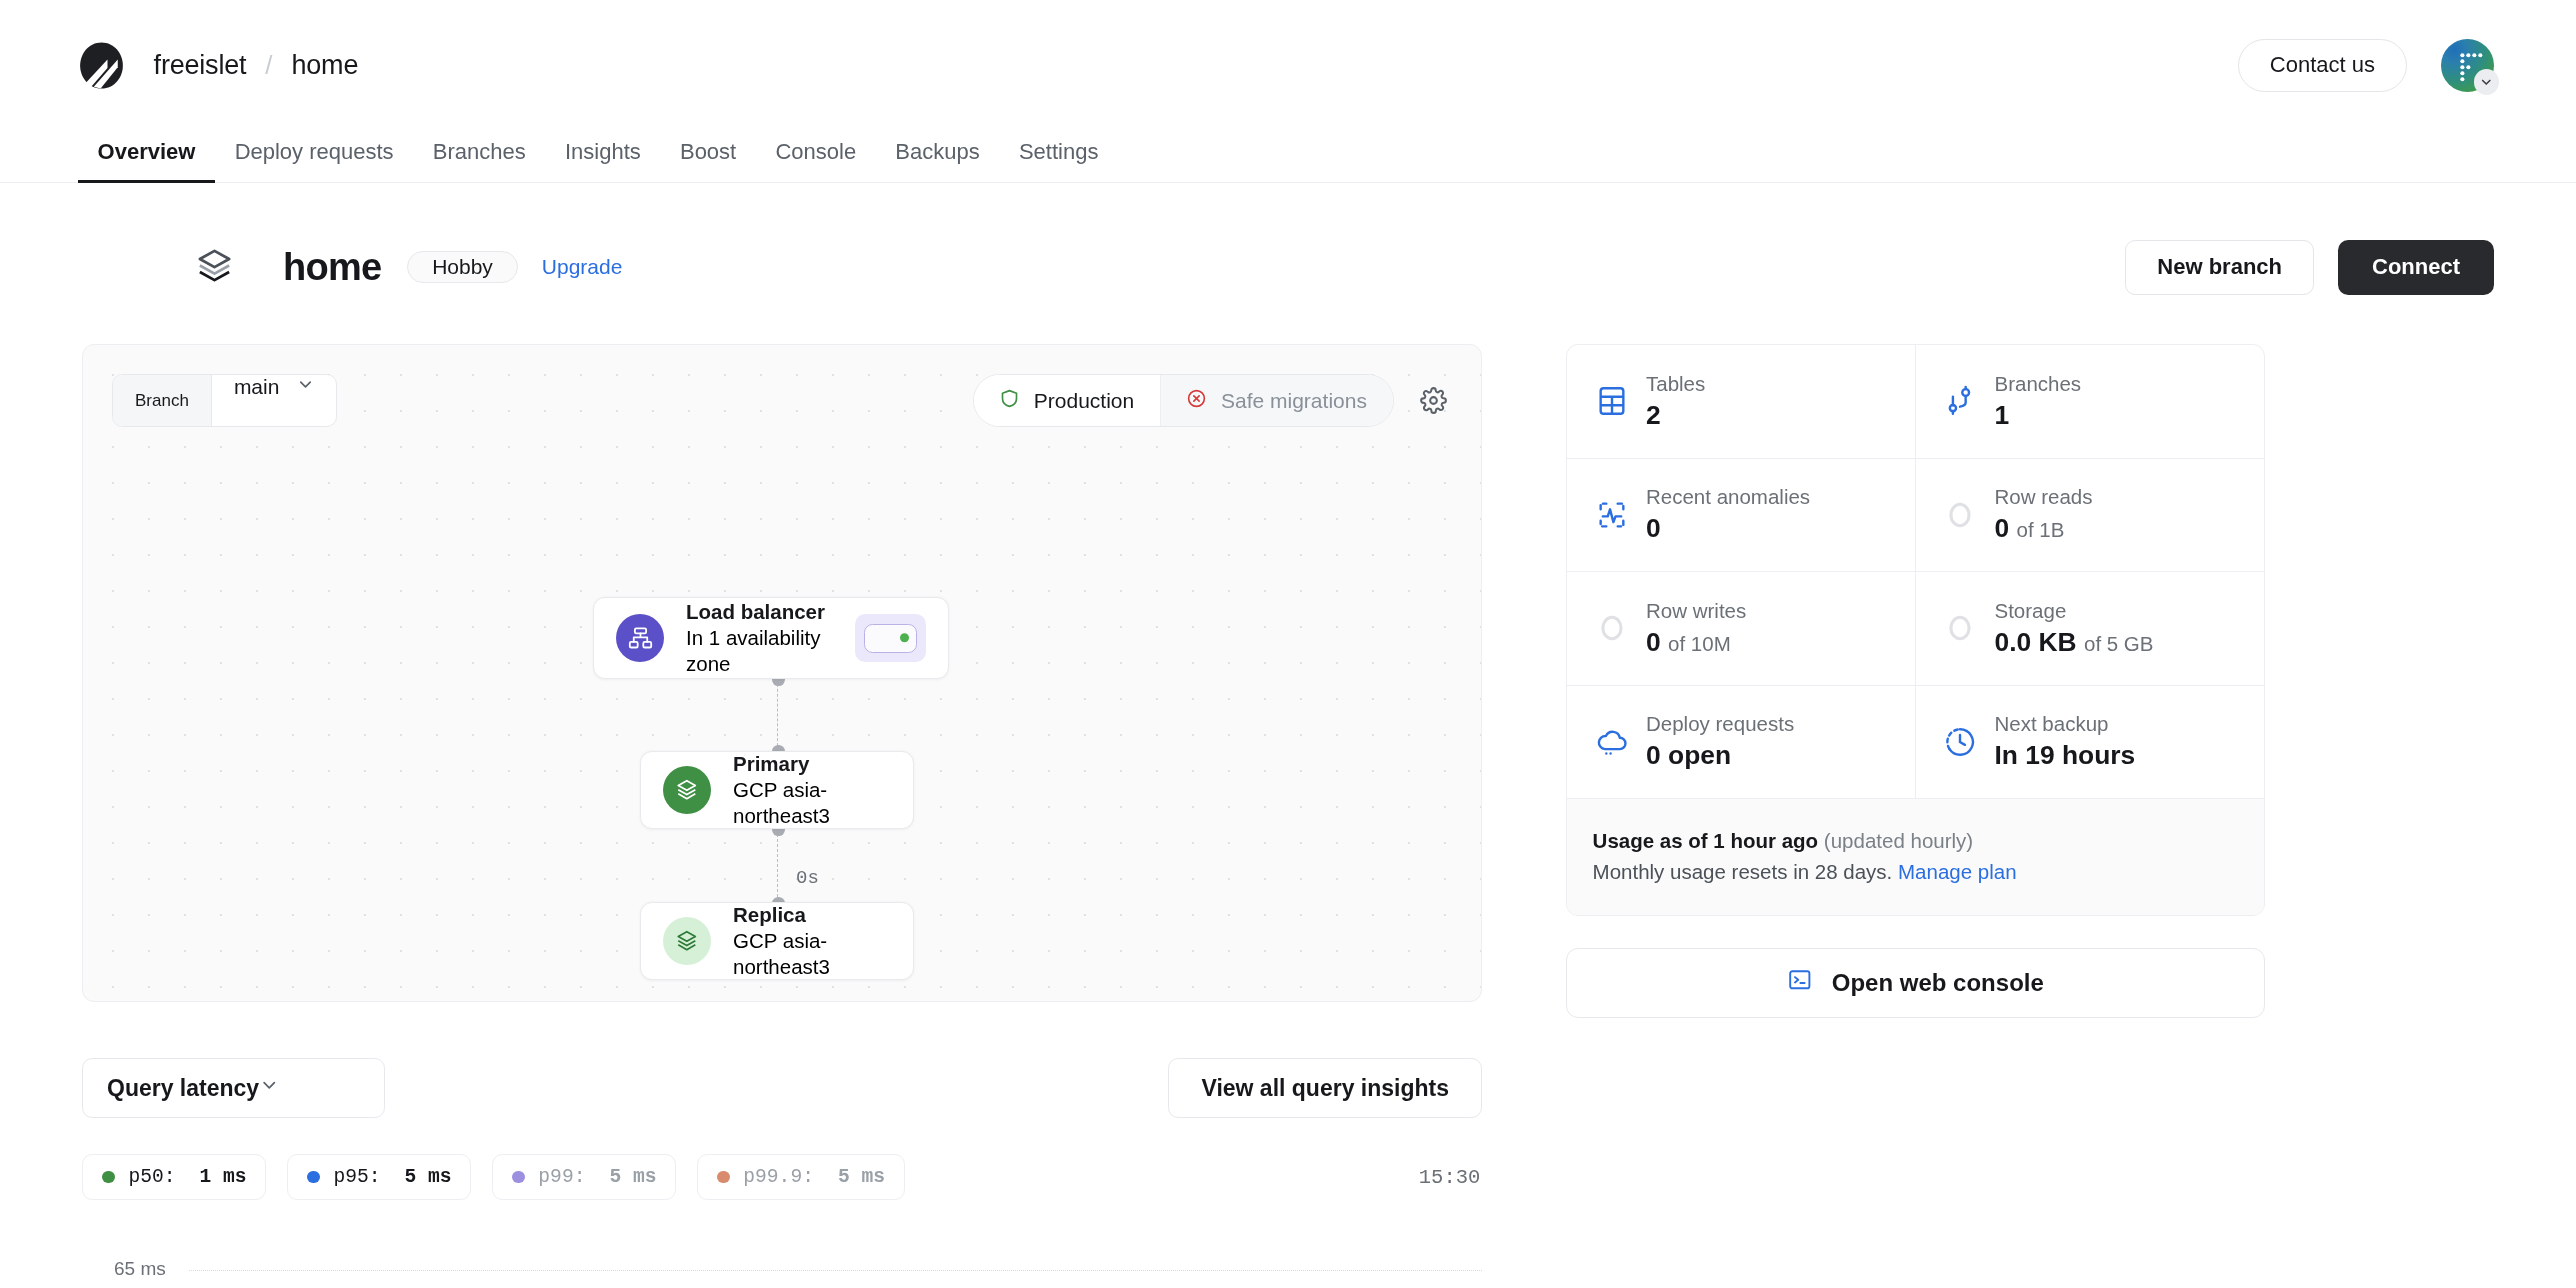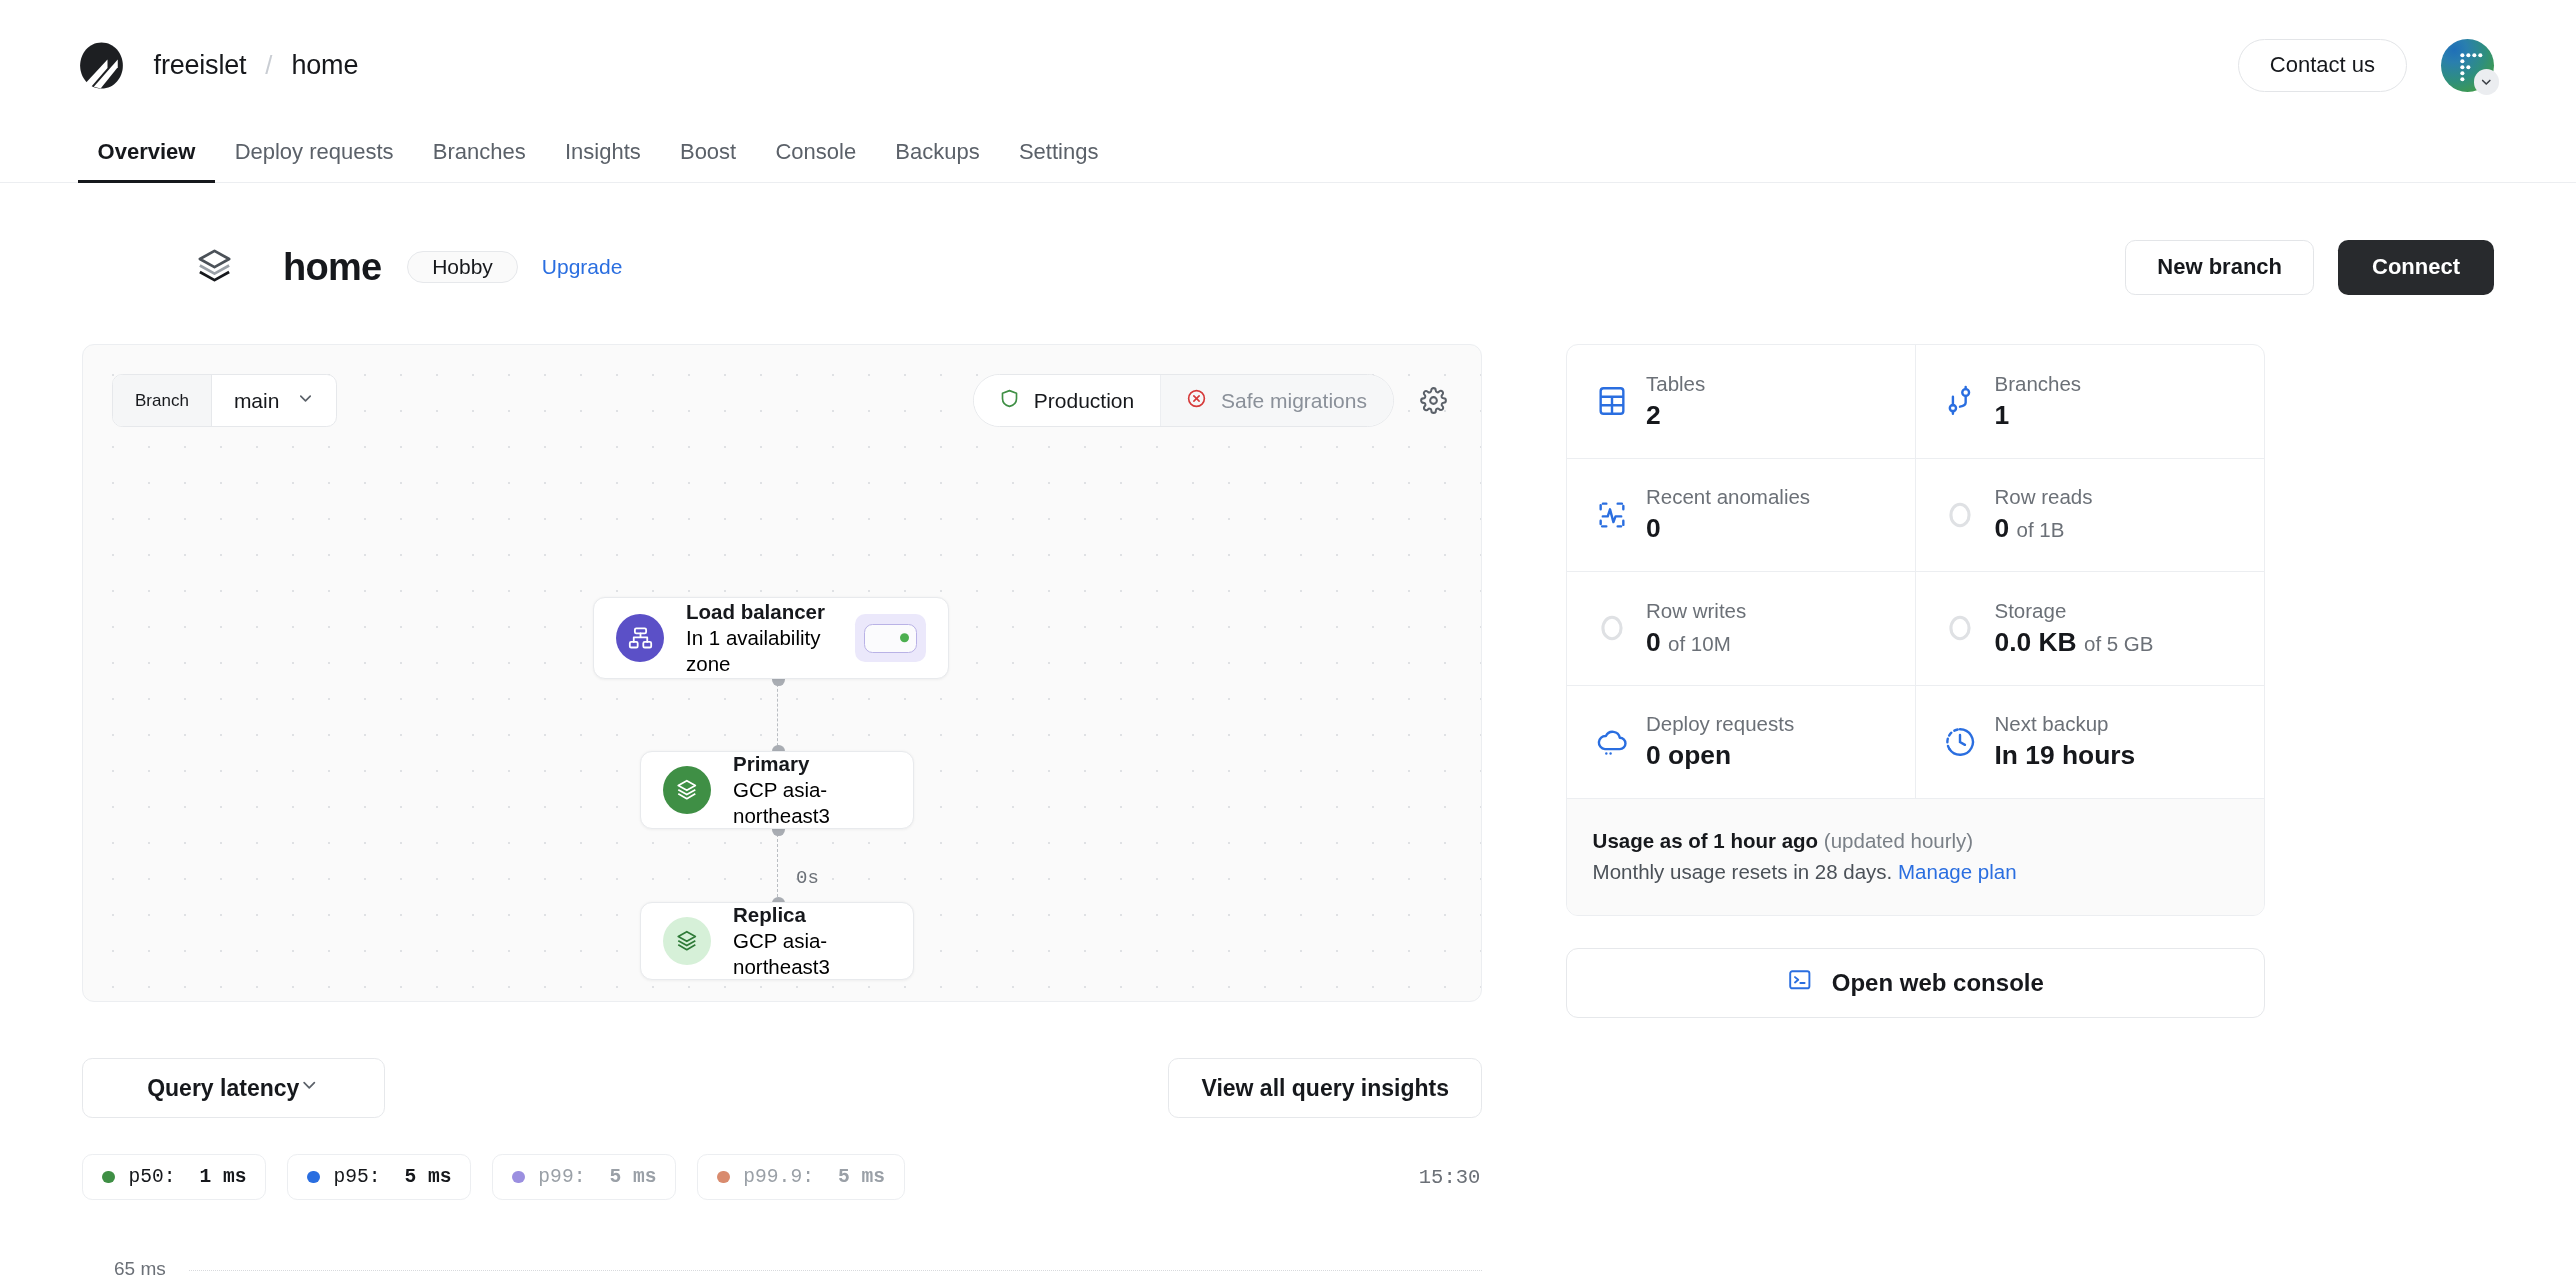--- a/index.html
+++ b/index.html
@@ -127,21 +127,21 @@
   .branch-select {
     display: flex; height: 53px; border: 0.9px solid #e6e8eb;
     border-radius: 10.2px; overflow: hidden; background: #fff; cursor: pointer;
   }
   .branch-label {
     background: #f5f6f7; display: flex; align-items: center;
     padding: 0 22px; font-size: 17px; color: #16181c;
     border-right: 0.9px solid #e6e8eb;
   }
   .branch-value {
-    display: flex; align-items: center; gap: 17px;
+    display: flex; gap: 17px;
     padding: 0 20.5px 0 22px; font-size: 21px; color: #16181c;
   }
   .topo-right { margin-left: auto; display: flex; align-items: center; gap: 20.5px; }
   .pill-group {
     display: flex; height: 53px; border: 0.9px solid #e6e8eb;
     border-radius: 852px; overflow: hidden; background: #fff;
   }
   .pill {
     display: flex; align-items: center; gap: 13.6px;
     padding: 0 25.6px; font-size: 21px; cursor: pointer;
@@ -200,21 +200,21 @@
     position: absolute; left: 713px; top: 522px;
     font-size: 19px; color: #6b7077;
     font-family: Liberation Mono, monospace;
   }
 
   
   .latency-head {
     display: flex; align-items: center; margin-top: 56px; height: 60px;
   }
   .latency-select {
-    display: flex; align-items: center; justify-content: center;
+    display: flex; align-items: center; justify-content: flex-start;
     width: 303px; height: 60px; padding: 0 24px;
     border: 0.9px solid #e6e8eb; border-radius: 10.2px; background: #fff;
     font-size: 23px; font-weight: 600; color: #16181c; cursor: pointer;
   }
   .insights-btn {
     margin-left: auto; height: 60px; padding: 0 32px;
     border: 0.9px solid #e6e8eb; border-radius: 10.2px; background: #fff;
     display: flex; align-items: center; font-size: 23px; font-weight: 700;
     color: #16181c; cursor: pointer; font-family: inherit;
   }

